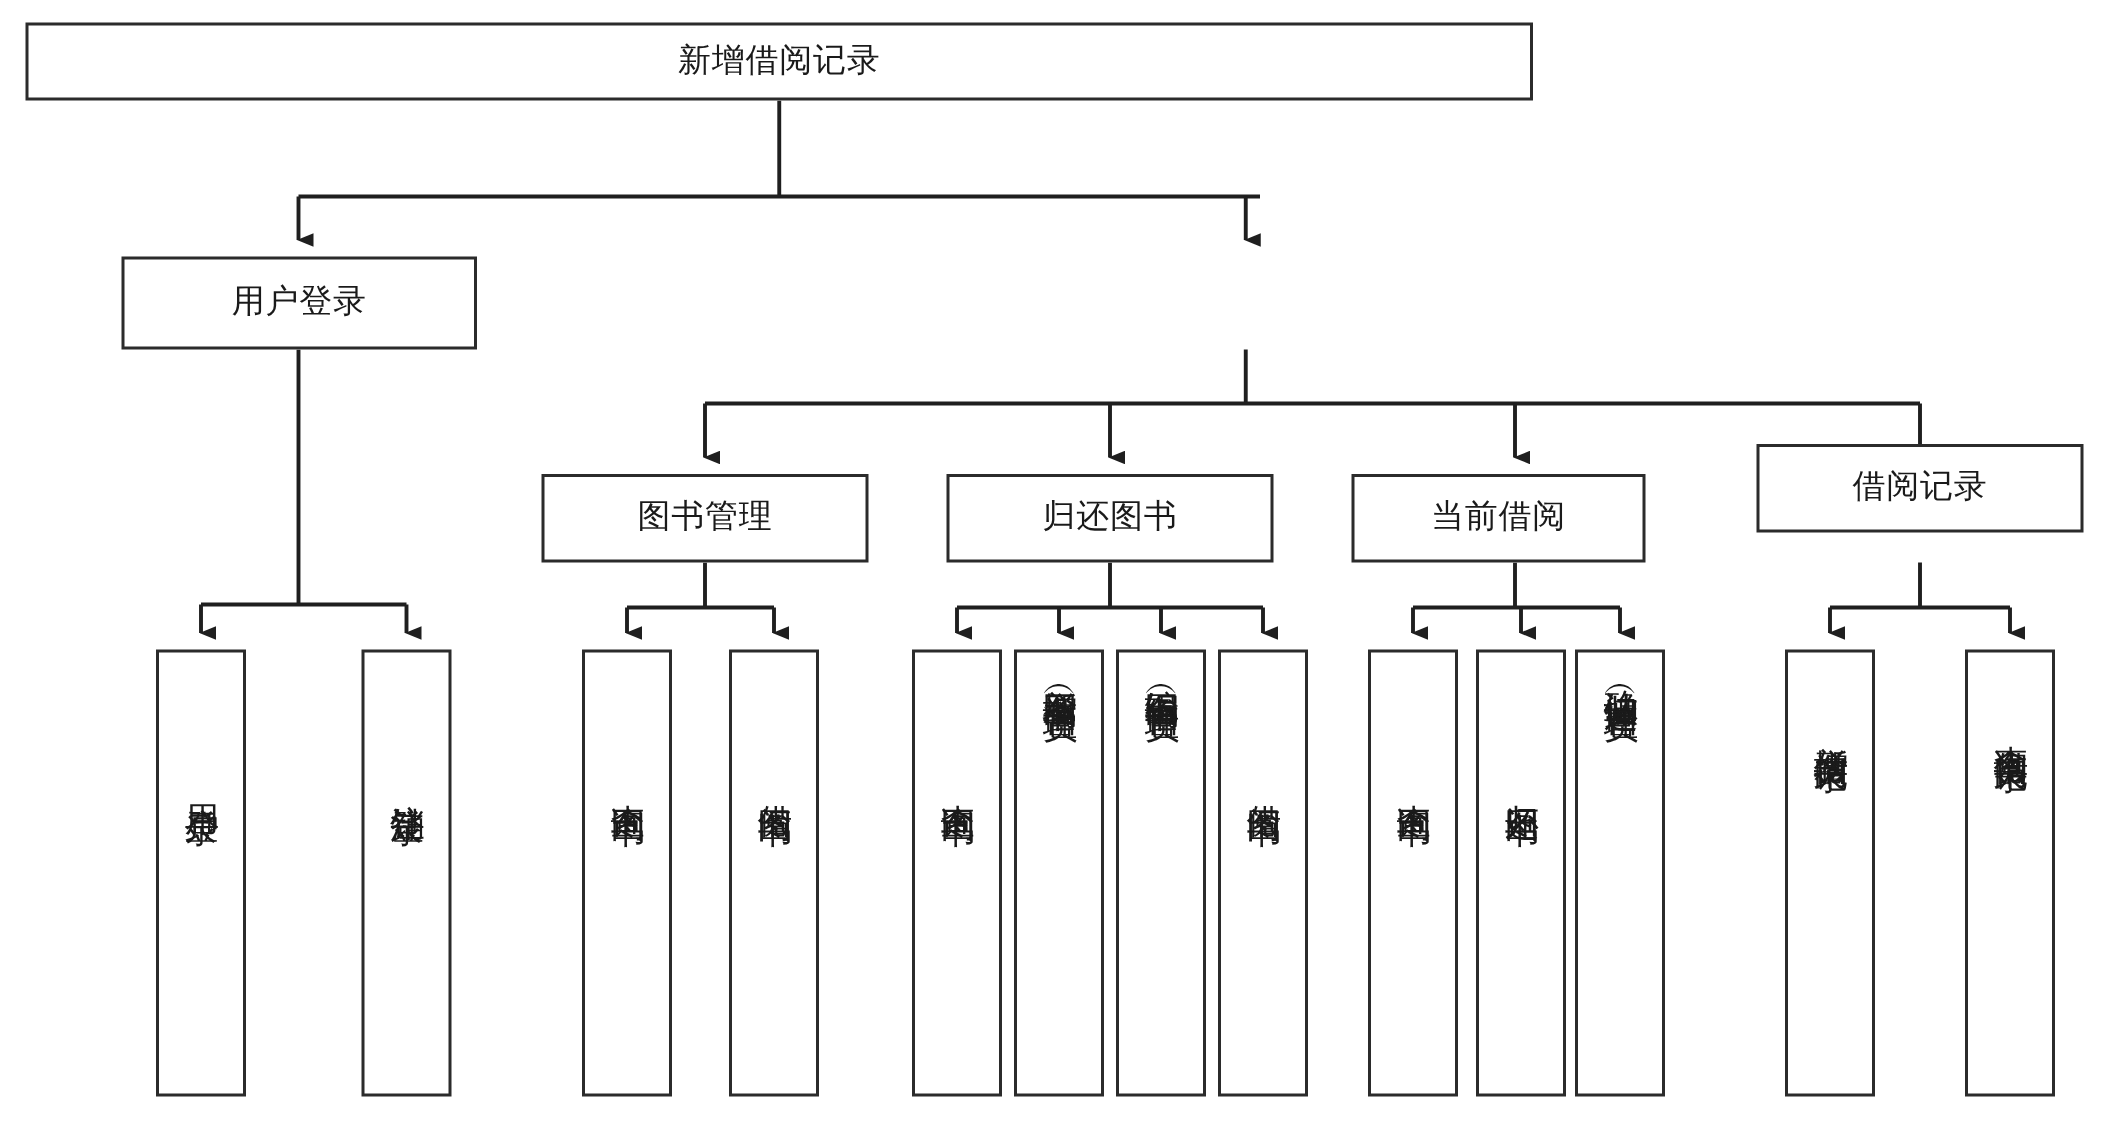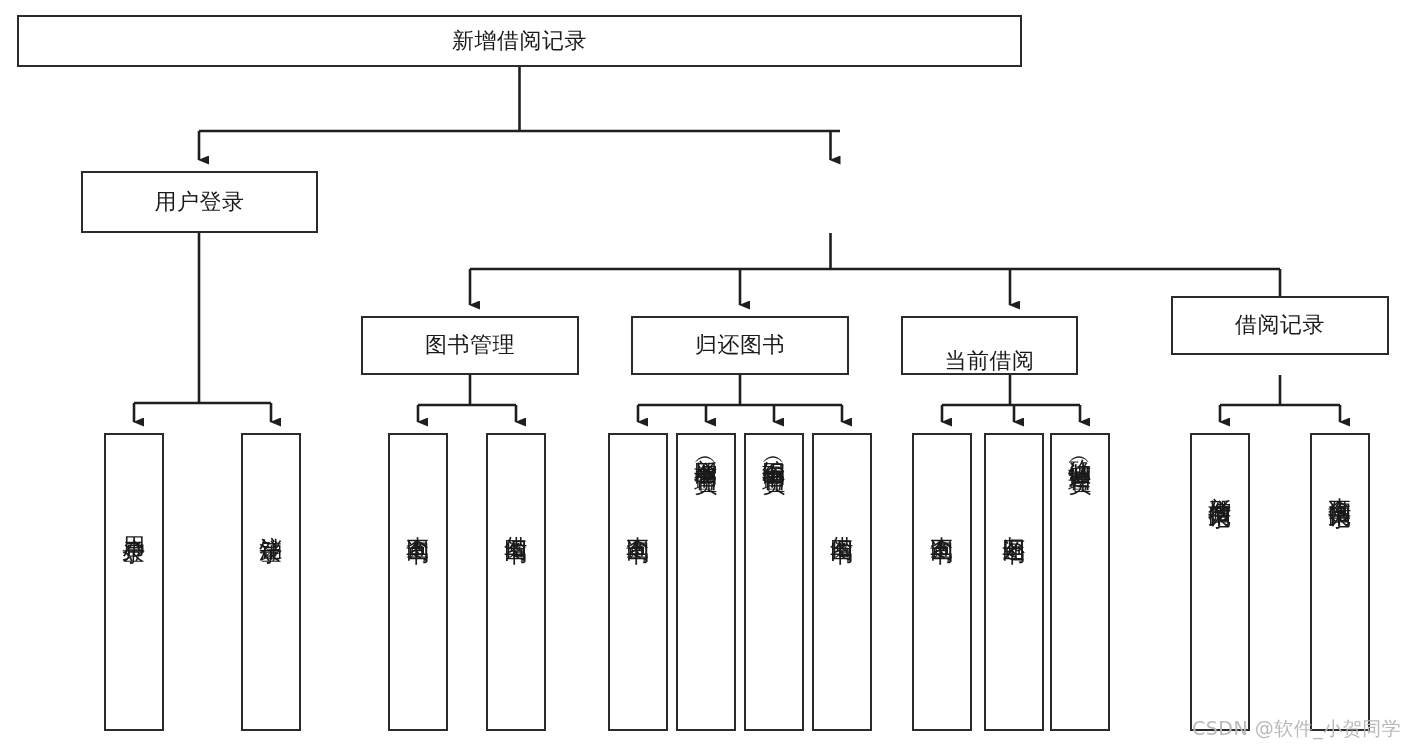--- a/index.html
+++ b/index.html
@@ -139,21 +139,21 @@
   <div class="node-box" style="left:81px; top:171px; width:237px; height:62px;">
     <span class="node-label-h">用户登录</span>
   </div>
 
   <div class="node-box" style="left:361px; top:316px; width:218px; height:59px;">
     <span class="node-label-h">图书管理</span>
   </div>
   <div class="node-box" style="left:631px; top:316px; width:218px; height:59px;">
     <span class="node-label-h">归还图书</span>
   </div>
-  <div class="node-box" style="left:901px; top:316px; width:177px; height:59px;align-items:flex-end;">
+  <div class="node-box" style="left:901px; top:316px; width:196px; height:59px;">
     <span class="node-label-h">当前借阅</span>
   </div>
   <div class="node-box" style="left:1171px; top:296px; width:218px; height:59px;">
     <span class="node-label-h">借阅记录</span>
   </div>
 
   <div class="node-box vertical" style="left:104px; top:433px; width:60px; height:298px; padding-top:83px;">
     <span class="node-label-v">用户登录</span>
   </div>
   <div class="node-box vertical" style="left:241px; top:433px; width:60px; height:298px; padding-top:83px;">
@@ -190,17 +190,14 @@
     <span class="node-label-v">确认归还（管理员）</span>
   </div>
 
   <div class="node-box vertical" style="left:1190px; top:433px; width:60px; height:298px; padding-top:44px;">
     <span class="node-label-v">新增借阅记录</span>
   </div>
   <div class="node-box vertical" style="left:1310px; top:433px; width:60px; height:298px; padding-top:44px;">
     <span class="node-label-v">查询借阅记录</span>
   </div>
 
-  <div class="watermark" style="left:1192px; top:716px;">
-    <span>CSDN @软件_小贺同学</span>
-  </div>
 
 </div>
 
 </body></html>

